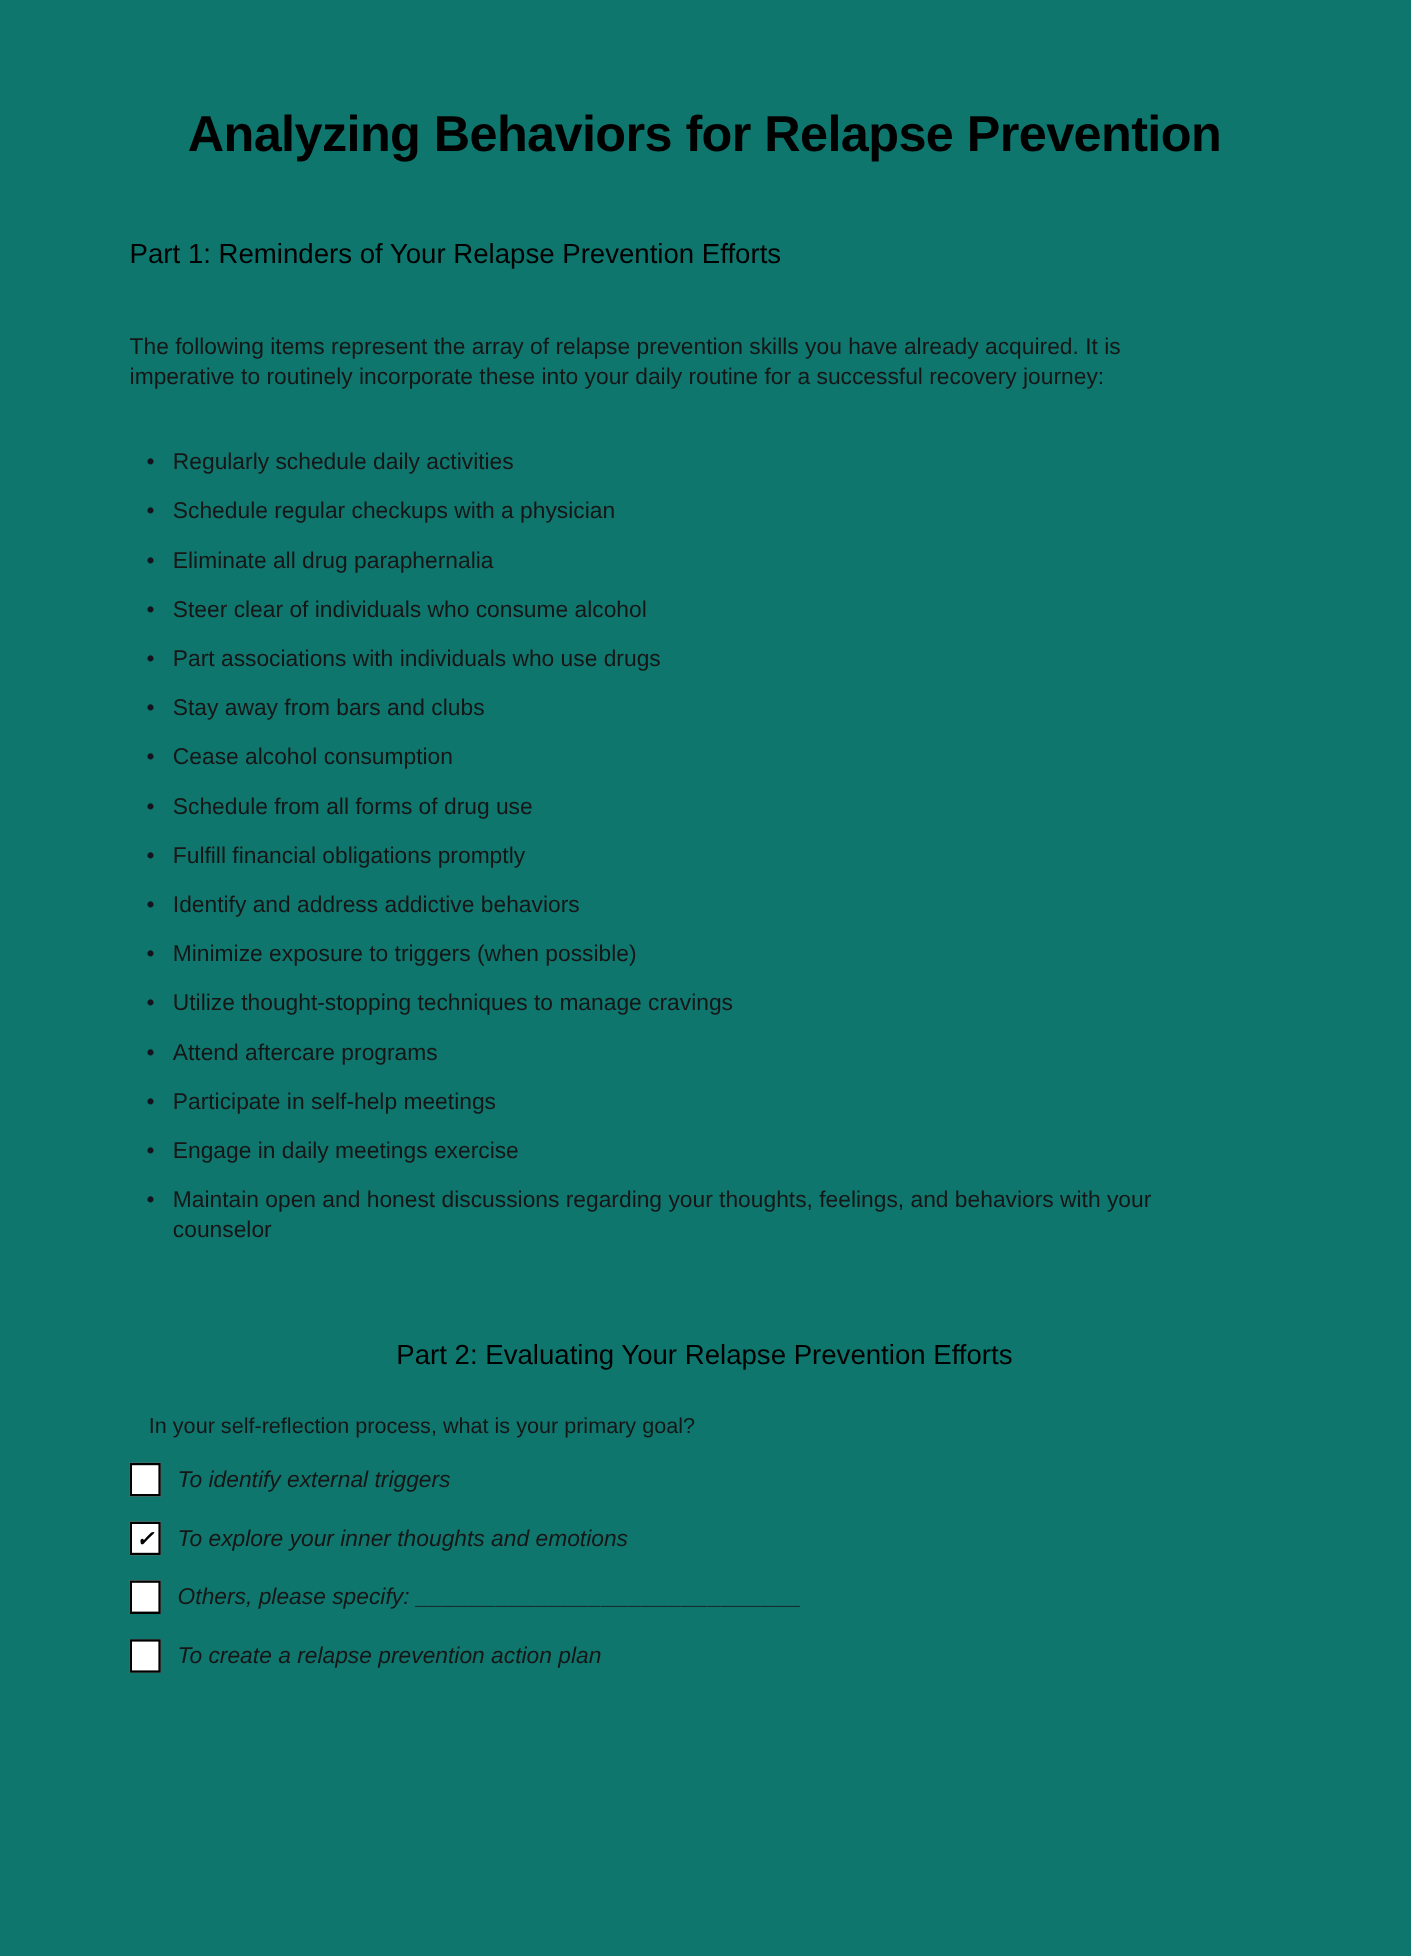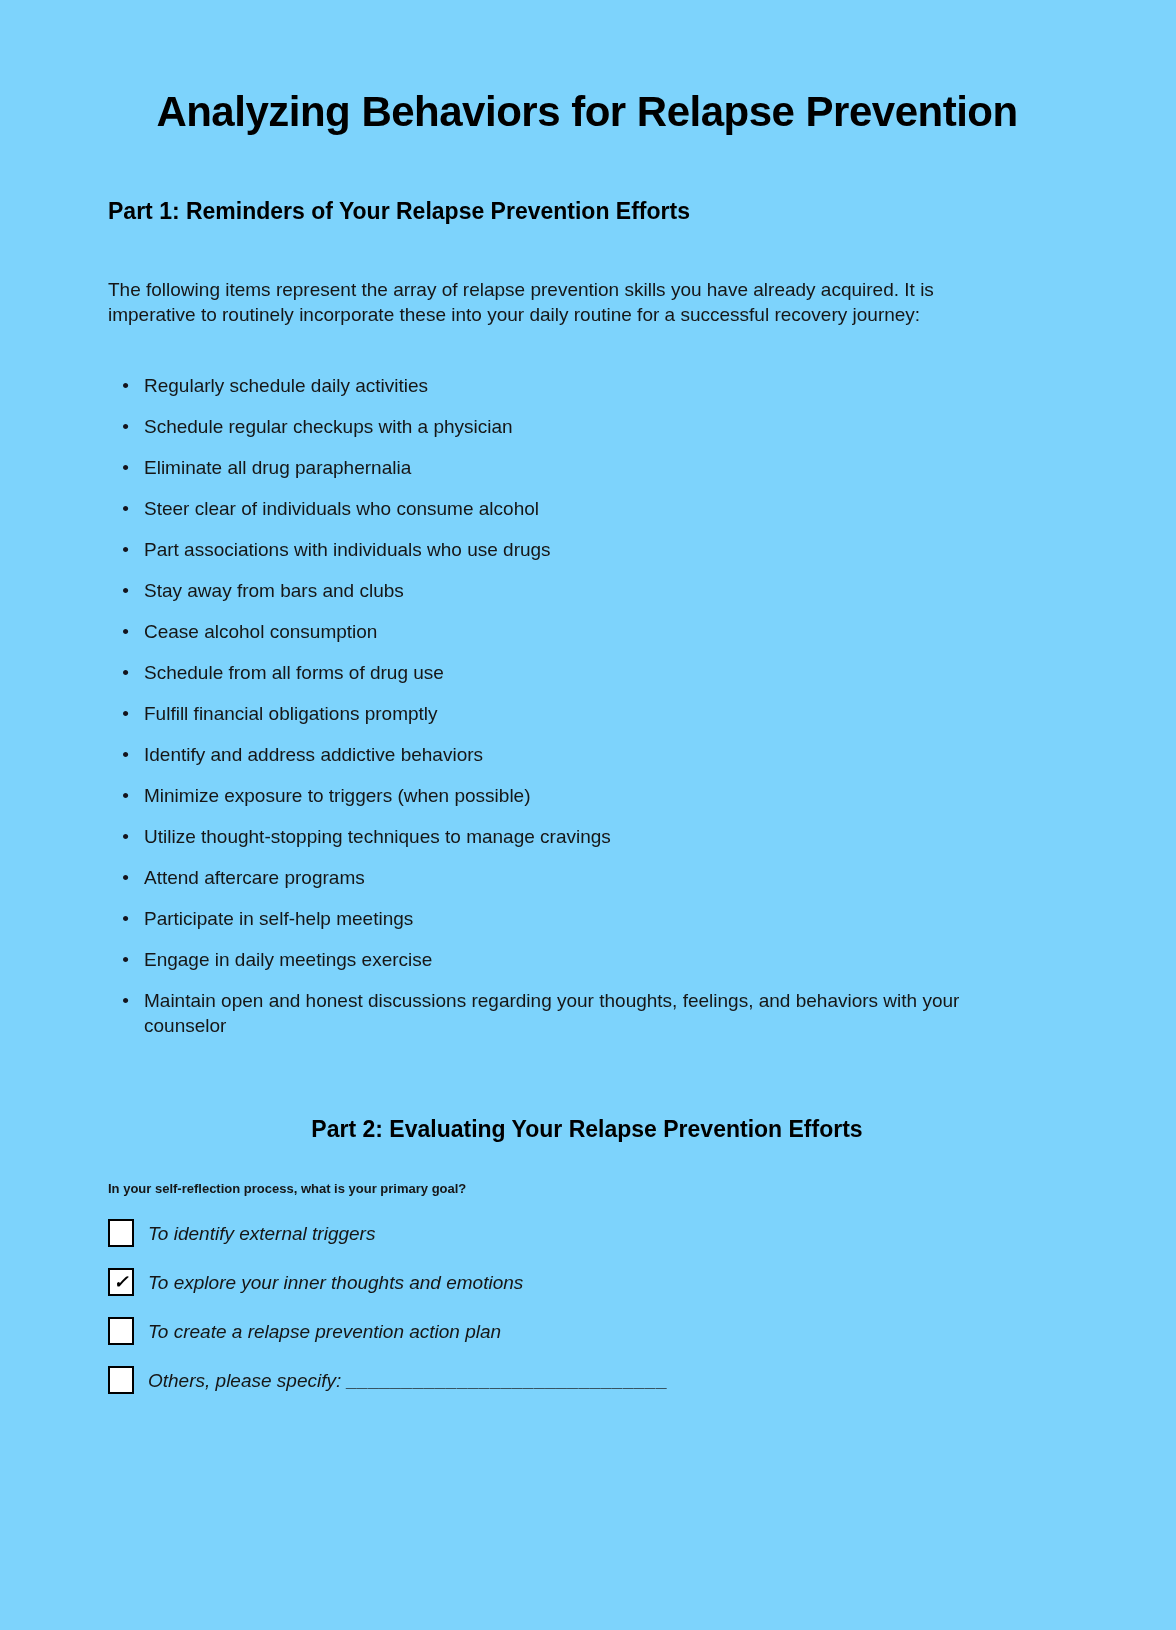--- a/index.html
+++ b/index.html
@@ -12,36 +12,36 @@
     height: 1630px;
     font-family: "Liberation Sans", sans-serif;
     color: #161616;
     overflow: hidden;
   }
   .page {
     box-sizing: border-box;
     width: 1176px;
     height: 1630px;
     padding: 88px 110px 0 108px;
-    background: #7dd3fc;
+    background: #0f766e;
   }
   h1.doc-title {
     margin: 0;
     font-size: 42px;
     line-height: 48px;
     font-weight: bold;
     color: #000000;
     text-align: center;
     letter-spacing: -0.5px;
   }
   h2.section-heading {
     margin: 0;
     font-size: 23px;
     line-height: 27px;
-    font-weight: bold;
+    font-weight: normal;
     color: #000000;
   }
   .part1 h2.section-heading { margin-top: 62px; }
   .part2 h2.section-heading { margin-top: 78px; text-align: center; }
   p.intro {
     margin: 52px 0 0 0;
     font-size: 19px;
     line-height: 25px;
     max-width: 890px;
     color: #161616;
@@ -62,25 +62,24 @@
   .bullet {
     flex: none;
     width: 13px;
     margin-left: 11px;
     margin-right: 12px;
     color: #14141e;
     text-align: center;
   }
   .skill-text { flex: 1; }
   p.question {
-    margin: 33px 0 0 0;
-    font-size: 13px;
-    line-height: 25px;
-    color: #161616;
-    font-weight: bold;
+    margin: 33px 0 0 16px;
+    font-size: 18px;
+    line-height: 25px;
+    color: #161616;
   }
   .options { margin-top: 18px; }
   .option {
     display: flex;
     align-items: center;
     margin-bottom: 21px;
     font-size: 19px;
     line-height: 25px;
     color: #161616;
     cursor: default;
@@ -216,25 +215,25 @@
         </div>
 
         <div class="option">
           <span class="checkbox checked">✓</span>
           <span class="option-label">To explore your inner thoughts and emotions</span>
           <span class="blank"></span>
         </div>
 
         <div class="option">
           <span class="checkbox"></span>
+          <span class="option-label">Others, please specify:</span>
+          <span class="blank">_____________________________</span>
+        </div>
+
+        <div class="option">
+          <span class="checkbox"></span>
           <span class="option-label">To create a relapse prevention action plan</span>
           <span class="blank"></span>
         </div>
-
-        <div class="option">
-          <span class="checkbox"></span>
-          <span class="option-label">Others, please specify:</span>
-          <span class="blank">_____________________________</span>
-        </div>
       </div>
   </section>
 
 </div>
 
 </body></html>

